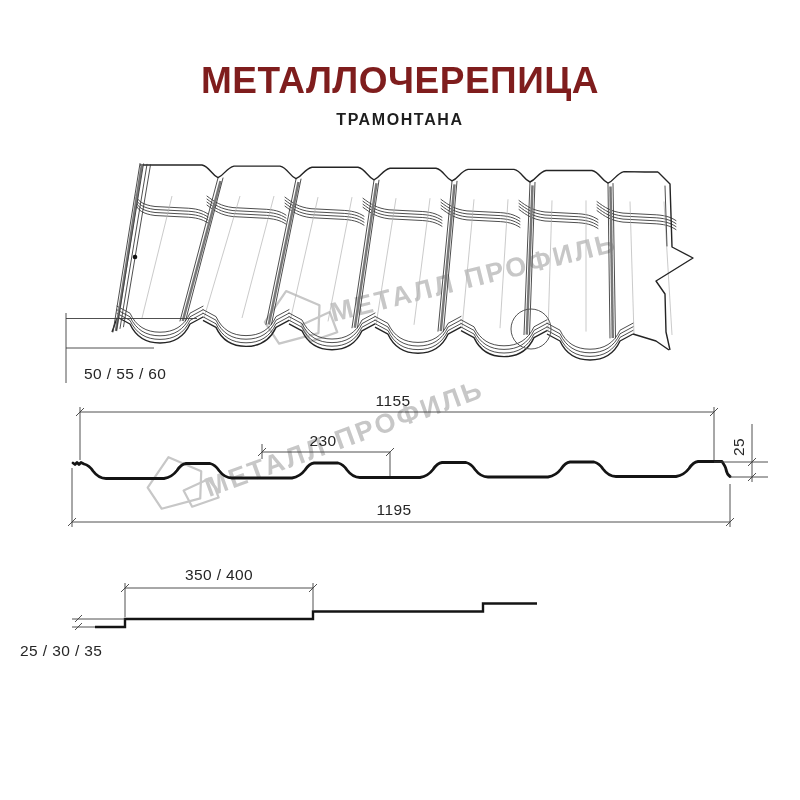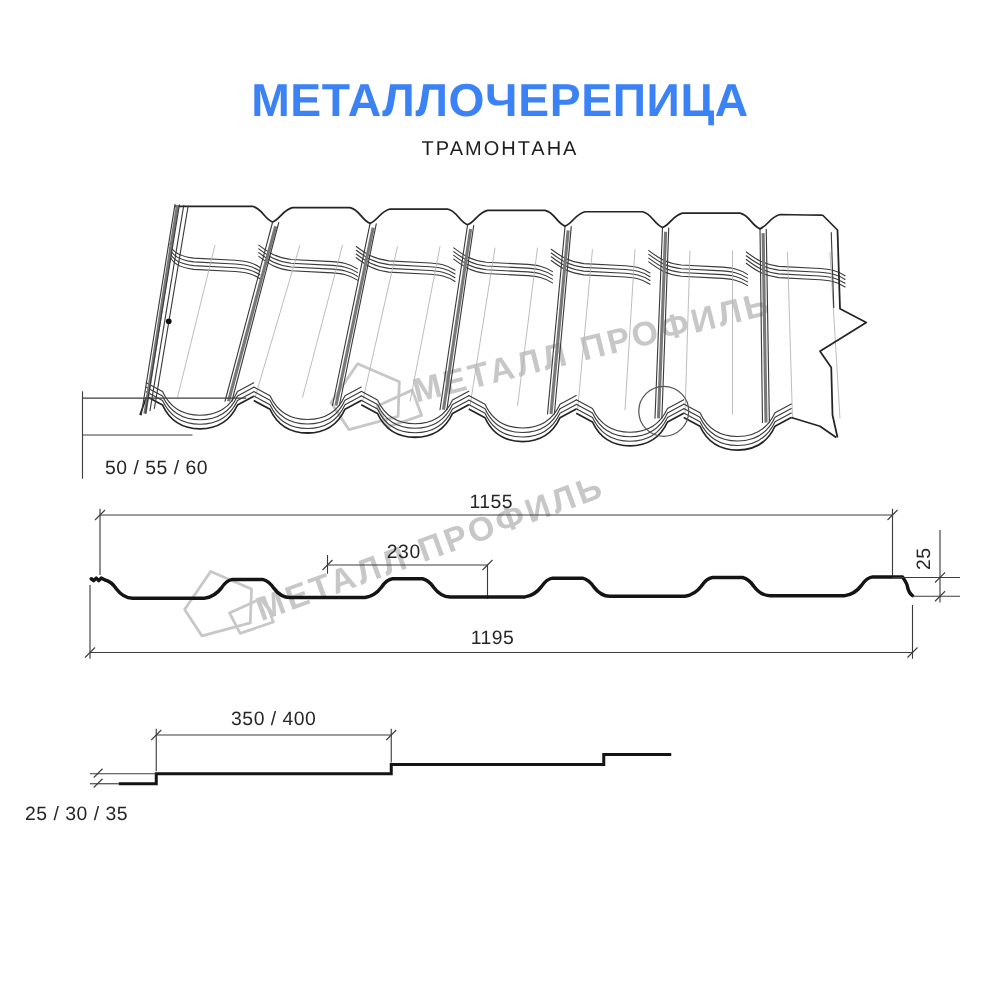--- a/index.html
+++ b/index.html
@@ -1,21 +1,21 @@
 <!DOCTYPE html>
 <html><head>
 <meta charset="utf-8">
 <style>
   html,body{margin:0;padding:0;background:#fff;}
   #page{position:relative;width:800px;height:800px;background:#fff;overflow:hidden;
         font-family:"Liberation Sans",sans-serif;}
   .title{position:absolute;top:60px;left:0;width:100%;text-align:center;
-         font-size:37px;font-weight:bold;letter-spacing:.5px;color:#3b82f6;}
+         font-size:37px;font-weight:bold;letter-spacing:.5px;color:#7f1d1d;}
   .subtitle{position:absolute;top:111px;left:0;width:100%;text-align:center;
-         font-size:16px;font-weight:400;letter-spacing:1.6px;color:#1e1e1e;}
+         font-size:16px;font-weight:700;letter-spacing:1.6px;color:#1e1e1e;}
   svg{position:absolute;left:0;top:0;}
   .art{stroke:#3a3a3a;stroke-width:.9;fill:none;stroke-linejoin:round;stroke-linecap:round;}
   .art-heavy{stroke:#242424;stroke-width:1.4;fill:none;stroke-linejoin:round;}
   .art-light{stroke:#b3b3b3;stroke-width:.7;fill:none;}
   .art-shade{stroke:#787878;stroke-width:2.5;fill:none;}
   .dimline{stroke:#3c3c3c;stroke-width:.9;fill:none;}
   .thick{stroke:#141414;stroke-width:2.8;fill:none;stroke-linejoin:round;stroke-linecap:round;}
   .thick2{stroke:#141414;stroke-width:2.4;fill:none;stroke-linejoin:miter;}
   .dimtext{font:400 15.5px "Liberation Sans",sans-serif;fill:#262626;letter-spacing:.4px;}
   .wm{font:700 27px "Liberation Sans",sans-serif;fill:#c7c7c7;letter-spacing:2.5px;}

